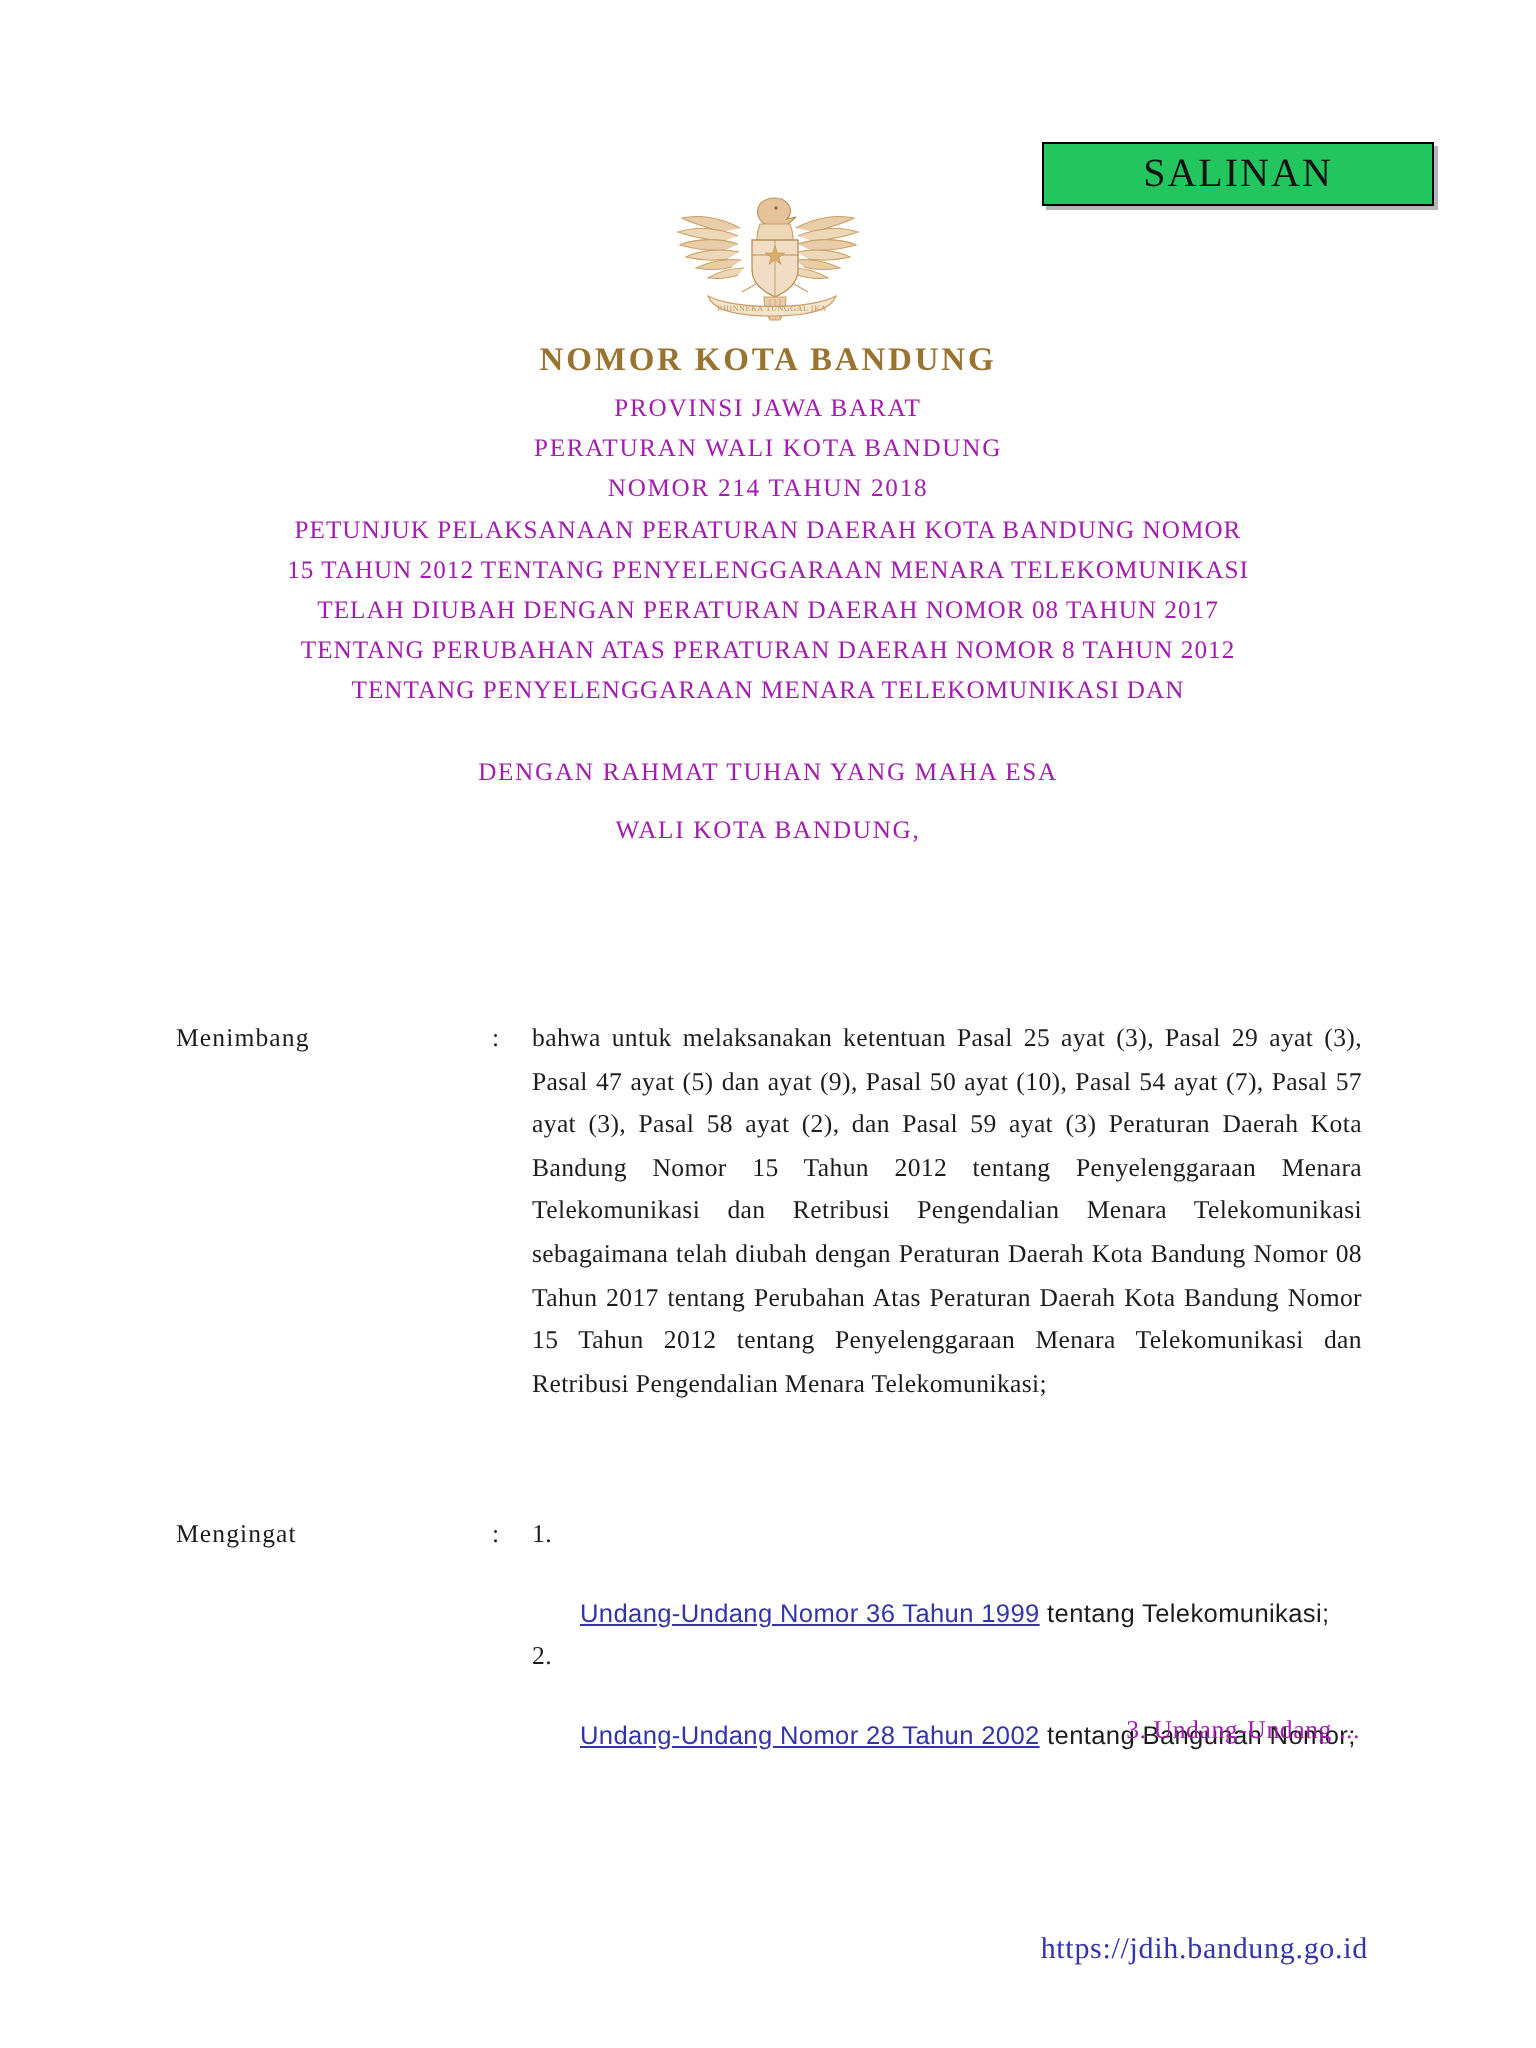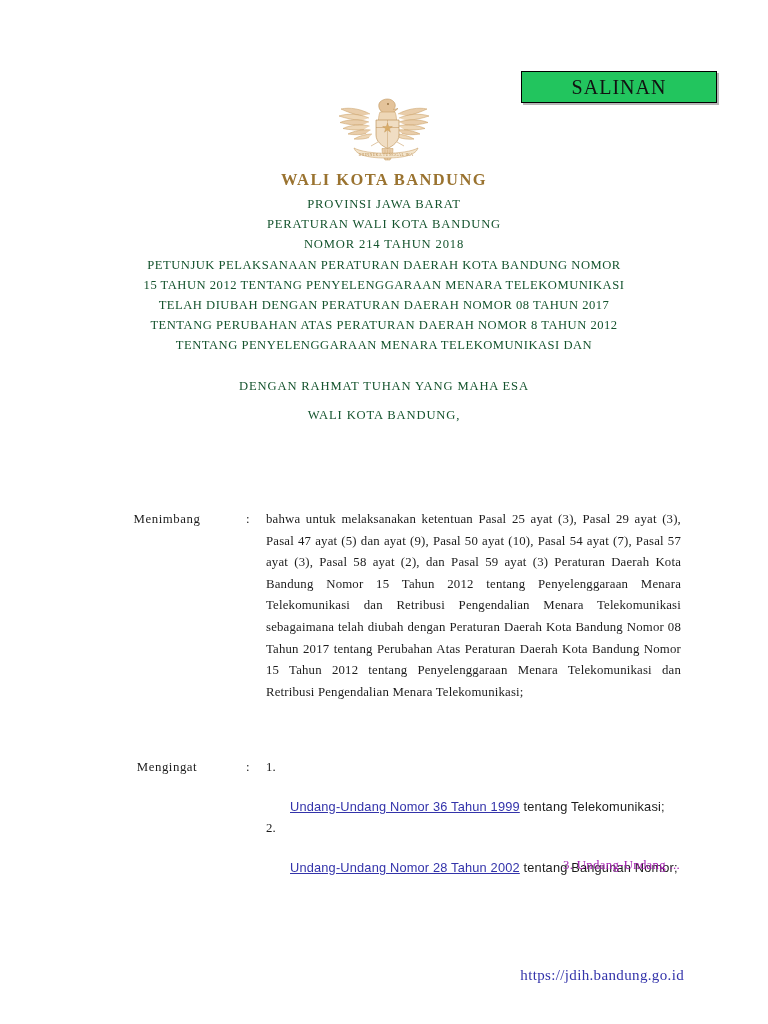--- a/index.html
+++ b/index.html
@@ -69,21 +69,21 @@
     left: 60px;
     right: 60px;
     top: 194px;
     text-align: center;
   }
   .title-line {
     font-family: "Liberation Serif", serif;
     font-size: 12.6px;
     letter-spacing: 0.85px;
     line-height: 20.2px;
-    color: #14532d;
+    color: #a21caf;
     white-space: nowrap;
   }
   .title-line.wide {
     font-size: 12.6px;
     letter-spacing: 0.5px;
   }
   .title-gap {
     height: 20px;
   }
   .title-gap-small {
@@ -101,21 +101,20 @@
     align-items: flex-start;
   }
   .clause-label {
     width: 158px;
     flex: 0 0 158px;
     font-family: "Liberation Serif", serif;
     font-size: 12.8px;
     letter-spacing: 0.55px;
     line-height: 21.6px;
     color: #1c1c1c;
-    text-align: center;
   }
   .clause-colon {
     width: 20px;
     flex: 0 0 20px;
     font-family: "Liberation Serif", serif;
     font-size: 12.8px;
     line-height: 21.6px;
     color: #1c1c1c;
   }
   .clause-body {
@@ -240,21 +239,21 @@
         <line x1="116" y1="115" x2="116" y2="134" stroke="#c79a5e" stroke-width="0.7"></line>
 
         <path d="M92 100 L78 108 M130 100 L144 108" stroke="#c79a5e" stroke-width="1.2"></path>
 
         <path d="M44 112 C70 126 146 126 172 112 C168 124 150 132 108 132 C66 132 48 124 44 112 Z" fill="#f3e3ca" stroke="#c79a5e" stroke-width="1.1"></path>
         <text x="108" y="127" font-family="Liberation Serif, serif" font-size="8" text-anchor="middle" fill="#bb8f52" stroke="none" letter-spacing="0.6">BHINNEKA TUNGGAL IKA</text>
       </g>
     </svg>
   </div>
 
-  <div class="wali-kota-heading">WALI KOTA BANDUNG</div>
+  <div class="wali-kota-heading">NOMOR KOTA BANDUNG</div>
 
   <div class="title-stack">
     <div class="title-line">PROVINSI JAWA BARAT</div>
     <div class="title-line">PERATURAN WALI KOTA BANDUNG</div>
     <div class="title-line">NOMOR 214 TAHUN 2018</div>
 
     <div class="title-line wide">PETUNJUK PELAKSANAAN PERATURAN DAERAH KOTA BANDUNG NOMOR</div>
     <div class="title-line wide">15 TAHUN 2012  TENTANG PENYELENGGARAAN MENARA TELEKOMUNIKASI</div>
     <div class="title-line wide">TELAH DIUBAH DENGAN PERATURAN DAERAH NOMOR 08 TAHUN 2017</div>
     <div class="title-line wide">TENTANG PERUBAHAN ATAS PERATURAN DAERAH NOMOR 8 TAHUN 2012</div>

